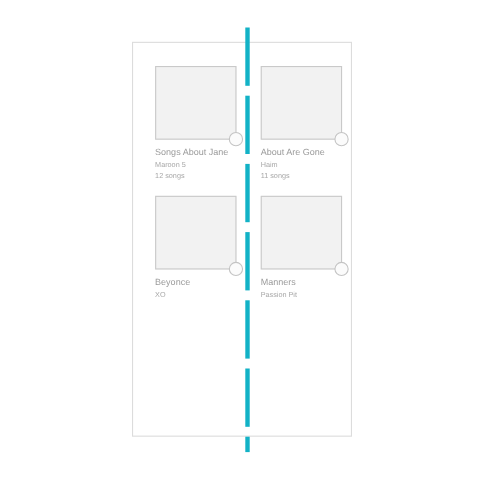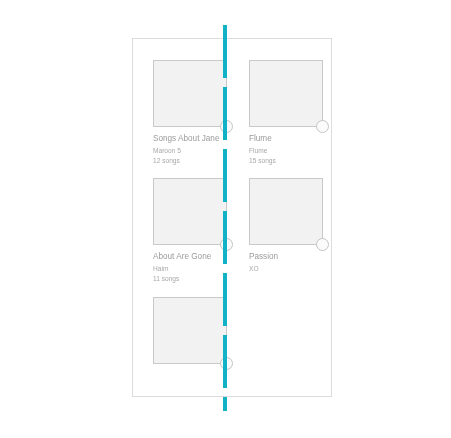--- a/index.html
+++ b/index.html
@@ -13,21 +13,21 @@
     height: 438px;
     position: relative;
     overflow: hidden;
     font-family: "Liberation Sans", "DejaVu Sans", sans-serif;
     -webkit-font-smoothing: antialiased;
   }
 
   
   .album-panel {
     position: absolute;
-    left: 132px;
+    left: 120px;
     top: 38px;
     width: 200px;
     height: 359px;
     border: 1px solid #dcdcdc;
     box-sizing: border-box;
     background: #ffffff;
     overflow: hidden;
   }
 
   .album-grid {
@@ -130,60 +130,54 @@
         <div class="album-badge"></div>
       </div>
       <div class="album-meta">
         <div class="album-title">Songs About Jane</div>
         <div class="album-artist">Maroon 5</div>
         <div class="album-count">12 songs</div>
       </div>
     </div>
 
 
-    <div class="album-card">
-      <div class="album-art-wrap">
-        <div class="album-art"></div>
-        <div class="album-badge"></div>
-      </div>
-      <div class="album-meta">
-        <div class="album-title">Flume</div>
-        <div class="album-artist">Flume</div>
-        <div class="album-count">15 songs</div>
-      </div>
-    </div>
 
     <div class="album-card">
       <div class="album-art-wrap">
         <div class="album-art"></div>
         <div class="album-badge"></div>
       </div>
       <div class="album-meta">
         <div class="album-title">About Are Gone</div>
         <div class="album-artist">Haim</div>
         <div class="album-count">11 songs</div>
       </div>
     </div>
 
     <div class="album-card">
       <div class="album-art-wrap">
         <div class="album-art"></div>
         <div class="album-badge"></div>
       </div>
       <div class="album-meta">
-        <div class="album-title">Passion</div>
+        <div class="album-title">Beyonce</div>
         <div class="album-artist">XO</div>
         <div class="album-count"></div>
       </div>
     </div>
 
     <div class="album-card">
       <div class="album-art-wrap">
         <div class="album-art"></div>
         <div class="album-badge"></div>
+      </div>
+      <div class="album-meta">
+        <div class="album-title">Manners</div>
+        <div class="album-artist">Passion Pit</div>
+        <div class="album-count"></div>
       </div>
     </div>
 
   </div>
 </div>
 
 <div class="divider-rail" id="divider-rail">
     <div class="divider-dash" style="top: 0px; height: 53px; background: rgb(18, 178, 198);"></div>
     <div class="divider-dash" style="top: 62px; height: 53px; background: rgb(18, 178, 198);"></div>
     <div class="divider-dash" style="top: 124px; height: 53px; background: rgb(18, 178, 198);"></div>

